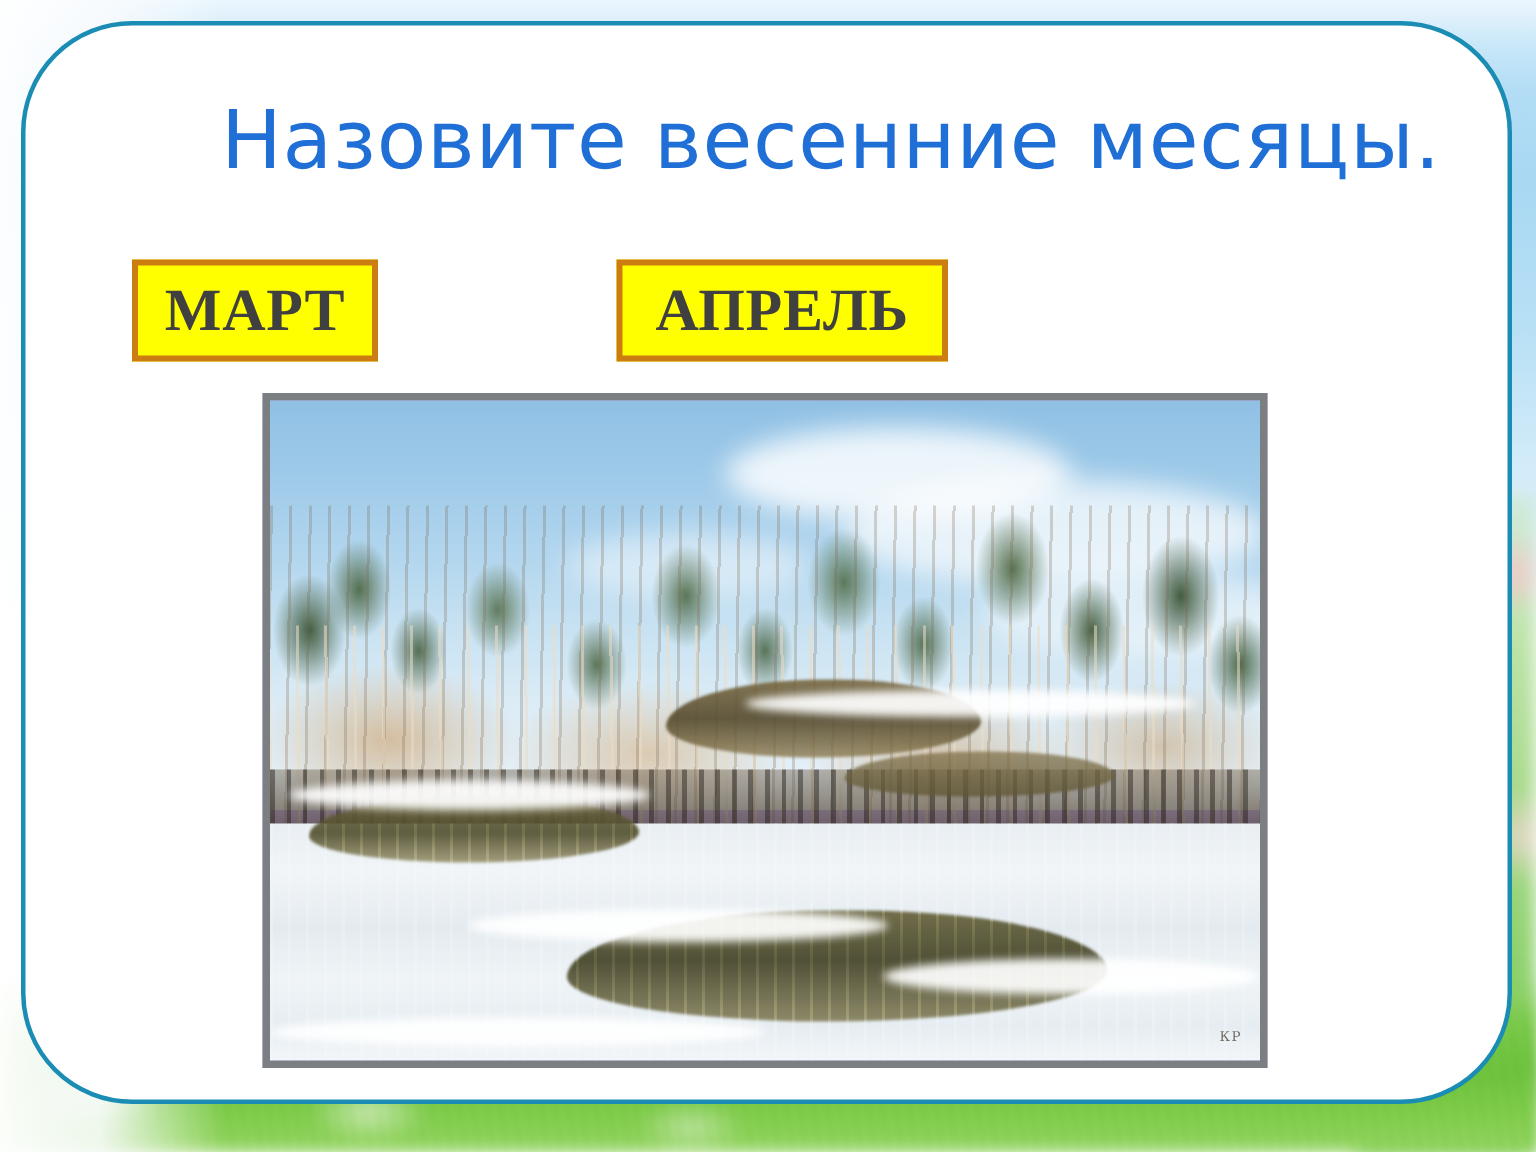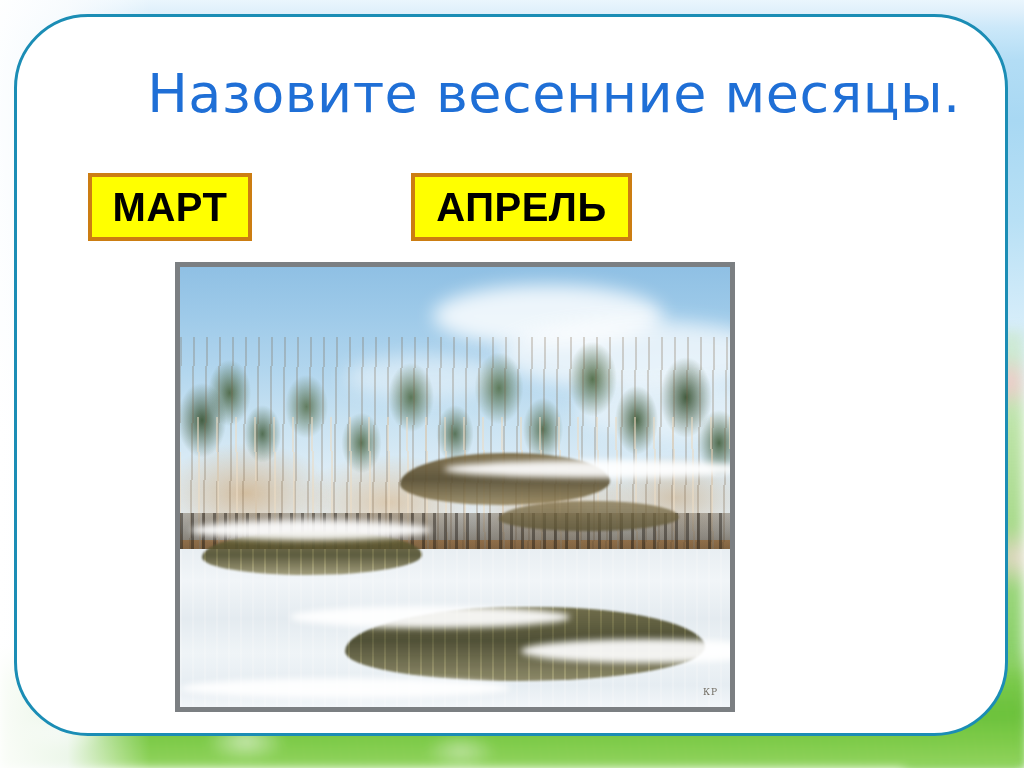--- a/index.html
+++ b/index.html
@@ -172,43 +172,43 @@
     height: 68px;
     box-sizing: border-box;
     background: #ffff00;
     border: 4px solid #cc7d12;
     display: flex;
     align-items: center;
     justify-content: center;
     overflow: visible;
   }
   .month-box .month-label {
-    color: #000000;
-    font-family: Liberation Sans, sans-serif;
+    color: #404040;
+    font-family: Liberation Serif, serif;
     font-weight: bold;
     font-size: 40px;
     line-height: 1;
     letter-spacing: 0.5px;
     white-space: nowrap;
   }
 
   .month-box.m-mart   { left: 74px;  width: 164px; }
   .month-box.m-aprel  { left: 397px; width: 221px; align-items: center; }
   .month-box.m-may    { left: 769px; width: 137px; }
 
   
   .painting-frame {
     position: absolute;
     left: 175px;
     top: 262px;
-    width: 560px;
+    width: 670px;
     height: 450px;
     box-sizing: border-box;
     border: 5px solid #7b7f82;
-    background: #fdba74;
+    background: #c4b5fd;
     overflow: hidden;
     z-index: 4;
   }
   .painting {
     position: absolute;
     inset: 0;
     overflow: hidden;
   }
 
   

